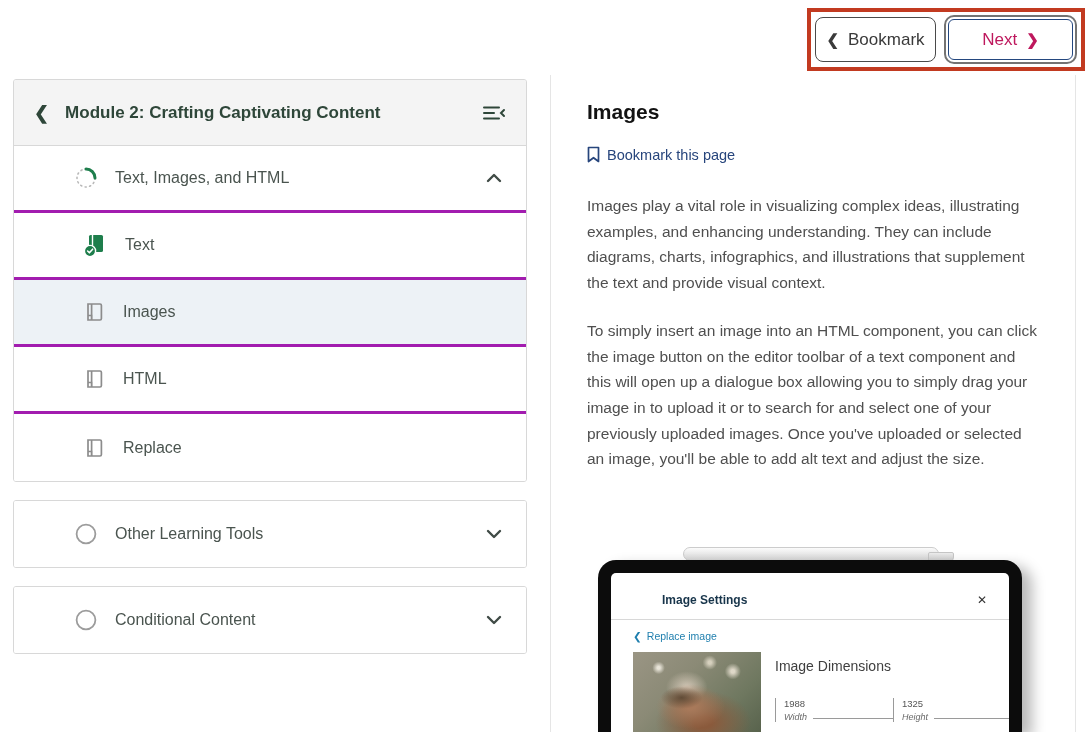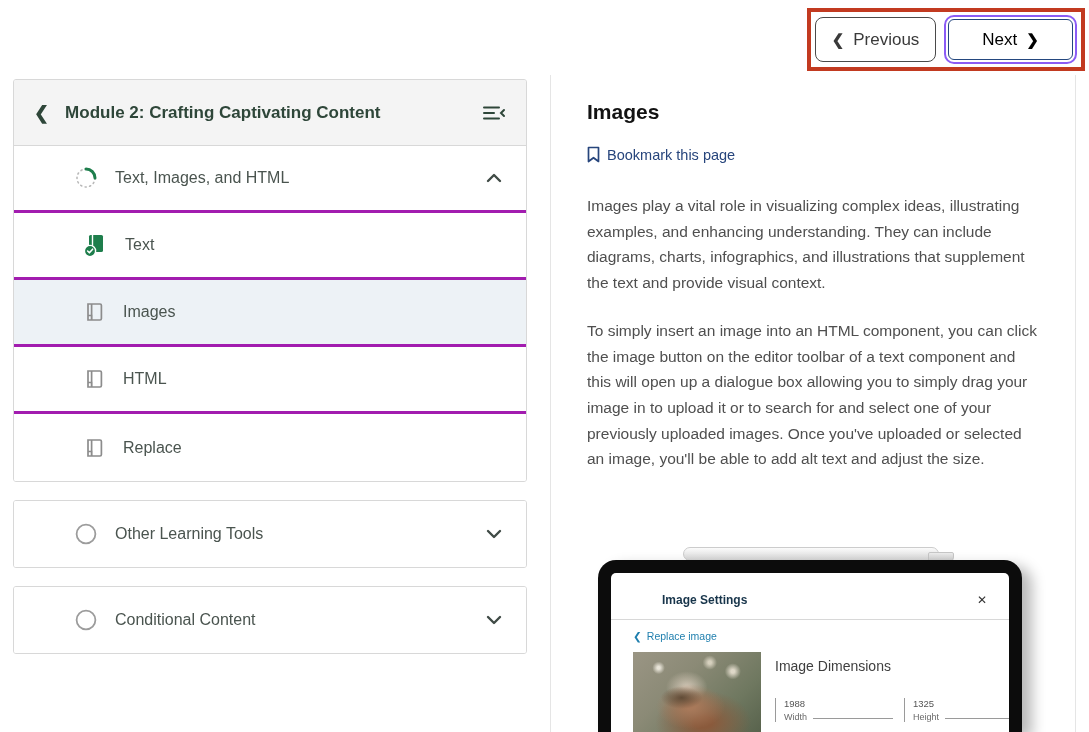--- a/index.html
+++ b/index.html
@@ -6,22 +6,22 @@
   html,body { width:1089px; height:732px; background:#fff; overflow:hidden;
     font-family:"Liberation Sans", sans-serif; }
   .page { position:relative; width:1089px; height:732px; background:#fff; }
 
   
   .annotation-box { position:absolute; left:807px; top:8px; width:278px; height:63px;
     border:4px solid #c23a20; display:flex; align-items:center; justify-content:center; gap:8px; }
   .btn { display:inline-flex; align-items:center; justify-content:center; gap:9px;
     background:#fff; cursor:pointer; font-size:17px; }
   .btn-prev { width:121px; height:45px; border:1.5px solid #4a4a4a; border-radius:8px; color:#3a3a3a; }
-  .btn-next { position:relative; width:133px; height:49px; border:2px solid #8b5cf6;
-    border-radius:10px; color:#000000; font-weight:400; }
+  .btn-next { position:relative; width:133px; height:49px; border:2px solid #737373;
+    border-radius:10px; color:#be185d; font-weight:400; }
   .btn-next::after { content:""; position:absolute; inset:2px; border:1.5px solid #24477f; border-radius:6px; pointer-events:none; }
   .chev { font-weight:700; font-size:15px; }
 
   
   .sidebar { position:absolute; left:13px; top:79px; width:514px; }
   .card { border:1px solid #d8d8d8; border-radius:3px; background:#fff; overflow:hidden; }
   .card + .card { margin-top:18px; }
   .sb-header { height:66px; background:#f4f4f4; border-bottom:1px solid #d8d8d8;
     display:flex; align-items:center; padding:0 20px; }
   .sb-back { font-size:18px; font-weight:700; color:#2e4639; margin-right:16px; cursor:pointer; line-height:1; }
@@ -71,38 +71,38 @@
       radial-gradient(ellipse 30px 16px at 38% 52%, rgba(90,70,50,0.9), rgba(90,70,50,0) 70%),
       radial-gradient(ellipse 46px 30px at 45% 62%, #a8795a 10%, rgba(168,121,90,0) 75%),
       radial-gradient(ellipse 60px 40px at 55% 80%, #8a5a3c 15%, rgba(138,90,60,0) 80%),
       radial-gradient(ellipse 26px 20px at 42% 40%, #c9bfae 10%, rgba(201,191,174,0) 80%),
       radial-gradient(circle 7px at 20% 18%, #e8e4d8 20%, rgba(232,228,216,0) 90%),
       radial-gradient(circle 9px at 78% 22%, #ded8c8 20%, rgba(222,216,200,0) 90%),
       radial-gradient(circle 8px at 60% 12%, #d6d0be 20%, rgba(214,208,190,0) 90%),
       linear-gradient(135deg, #9a9584 0%, #8b8a76 35%, #6f7860 70%, #55604a 100%); }
   .modal-right { flex:1; position:relative; }
   .dims-label { font-size:14px; color:#3f3f3f; margin-top:6px; }
-  .fields { display:flex; margin-top:24px; align-items:flex-start;gap:11px; }
+  .fields { display:flex; margin-top:24px; align-items:flex-start; }
   .field { width:118px; border-left:1px solid #9a9a9a; padding-left:8px; }
   .field-value { font-size:9.5px; color:#555; }
   .field-bottom { display:flex; align-items:flex-end; gap:6px; margin-top:3px; }
-  .field-label { font-size:9px; color:#6a6a6a; white-space:nowrap; }
+  .field-label { font-size:9px; color:#6a6a6a; white-space:nowrap;font-style:italic; }
   .field-line { flex:1; height:1px; background:#9a9a9a; margin-bottom:3px; }
 
   svg { display:block; }
 </style>
 </head>
 <body>
 
 <div class="page">
 
   <div class="annotation-box">
     <div class="btn btn-prev">
       <span class="chev">❮</span>
-      <span>Previous</span>
+      <span>Bookmark</span>
     </div>
     <div class="btn btn-next">
       <span>Next</span>
       <span class="chev">❯</span>
     </div>
   </div>
 
   <div class="sidebar">
     <div class="card">
       <div class="sb-header">

